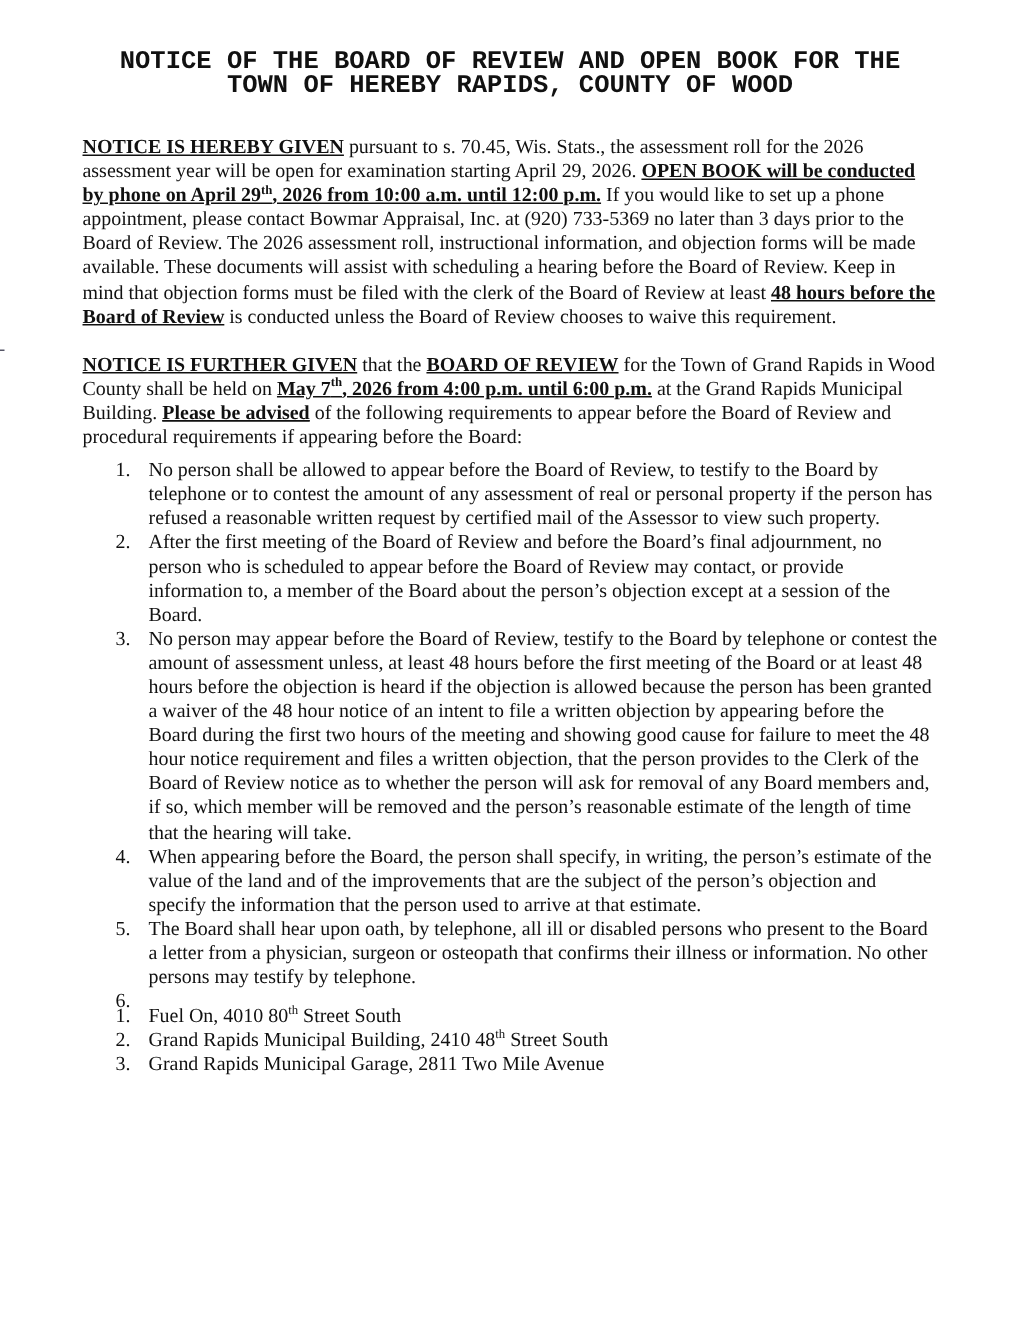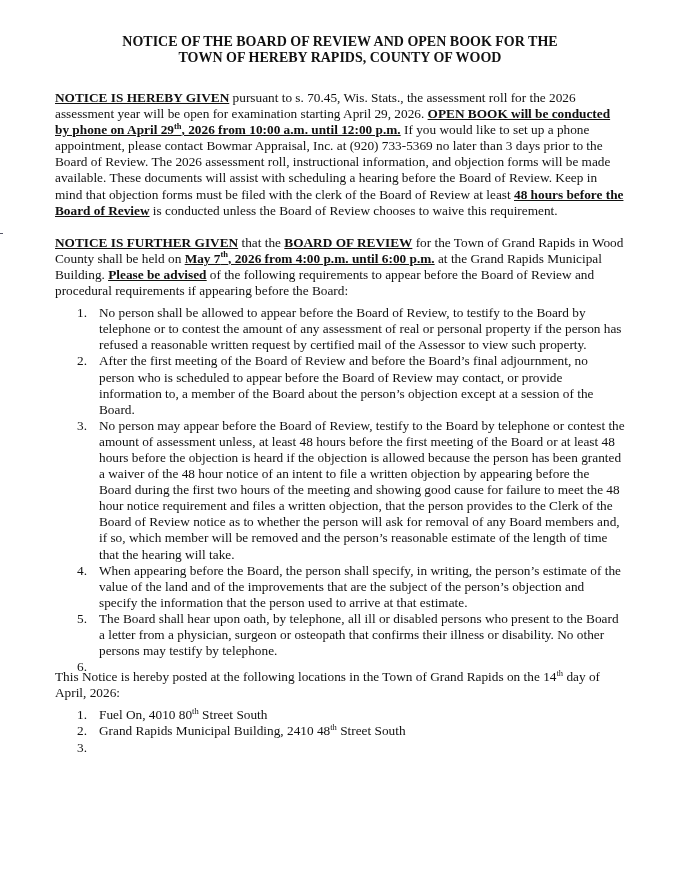--- a/index.html
+++ b/index.html
@@ -1,19 +1,19 @@
 <!DOCTYPE html>
 <html><head>
 <meta charset="utf-8">
 <style>
   html, body { margin: 0; padding: 0; background: #ffffff; }
   body { width: 683px; height: 889px; position: relative; overflow: hidden;
          font-family: "Liberation Serif", "DejaVu Serif", serif; color: #111; font-size: 13.3px; line-height: 16.1px; }
   .page { position: absolute; left: 55px; top: 34px; width: 570px; }
-  .title { text-align: center; font-weight: bold; font-size: 14px; line-height: 16px; margin: 0 0 24px 0; }
+  .title { text-align: center; font-weight: bold; font-size: 17px; line-height: 16px; margin: 0 0 24px 0; font-family: Liberation Mono, monospace; }
   .title div { white-space: nowrap; }
   p { margin: 0; }
   .para1 { margin-bottom: 16px; }
   .para2 { margin-bottom: 6px; }
   ol { margin: 0; padding: 0; list-style: none; }
   ol.req li, ol.loc li { position: relative; padding-left: 44px; }
   ol.req li .num, ol.loc li .num { position: absolute; left: 22px; top: 0; }
   ol.req { margin-bottom: 10px; }
   .posted { margin-bottom: 6px; }
   ol.loc { margin-bottom: 6px; }
@@ -36,25 +36,24 @@
 
   <p class="para1"><b>NOTICE IS HEREBY GIVEN</b><span> pursuant to s. 70.45, Wis. Stats., the assessment roll for the 2026 assessment year will be open for examination starting April 29, 2026.  </span><b><span>OPEN BOOK will be conducted by phone on April 29</span><sup>th</sup><span>, 2026 from 10:00 a.m. until 12:00 p.m.</span></b><span> If you would like to set up a phone appointment, please contact Bowmar Appraisal, Inc. at (920) 733-5369 no later than 3 days prior to the Board of Review. The 2026 assessment roll, instructional information, and objection forms will be made available. These documents will assist with scheduling a hearing before the Board of Review. Keep in mind that objection forms must be filed with the clerk of the Board of Review at least </span><b>48 hours before the Board of Review</b><span> is conducted unless the Board of Review chooses to waive this requirement.</span></p>
 
   <p class="para2"><b>NOTICE IS FURTHER GIVEN</b><span> that the </span><b>BOARD OF REVIEW</b><span> for the Town of Grand Rapids in Wood County shall be held on </span><b><span>May 7</span><sup>th</sup><span>, 2026 from 4:00 p.m. until 6:00 p.m.</span></b><span> at the Grand Rapids Municipal Building.  </span><b><u>Please be advised</u></b><span> of the following requirements to appear before the Board of Review and procedural requirements if appearing before the Board:</span></p>
 
   <ol class="req">
     <li><span class="num">1.</span><span>No person shall be allowed to appear before the Board of Review, to testify to the Board by telephone or to contest the amount of any assessment of real or personal property if the person has refused a reasonable written request by certified mail of the Assessor to view such property.</span></li>
     <li><span class="num">2.</span><span>After the first meeting of the Board of Review and before the Board’s final adjournment, no person who is scheduled to appear before the Board of Review may contact, or provide information to, a member of the Board about the person’s objection except at a session of the Board.</span></li>
     <li><span class="num">3.</span><span>No person may appear before the Board of Review, testify to the Board by telephone or contest the amount of assessment unless, at least 48 hours before the first meeting of the Board or at least 48 hours before the objection is heard if the objection is allowed because the person has been granted a waiver of the 48 hour notice of an intent to file a written objection by appearing before the Board during the first two hours of the meeting and showing good cause for failure to meet the 48 hour notice requirement and files a written objection, that the person provides to the Clerk of the Board of Review notice as to whether the person will ask for removal of any Board members and, if so, which member will be removed and the person’s reasonable estimate of the length of time that the hearing will take.</span></li>
     <li><span class="num">4.</span><span>When appearing before the Board, the person shall specify, in writing, the person’s estimate of the value of the land and of the improvements that are the subject of the person’s objection and specify the information that the person used to arrive at that estimate.</span></li>
-    <li><span class="num">5.</span><span>The Board shall hear upon oath, by telephone, all ill or disabled persons who present to the Board a letter from a physician, surgeon or osteopath that confirms their illness or disability. No other persons may testify by telephone.</span></li>
+    <li><span class="num">5.</span><span>The Board shall hear upon oath, by telephone, all ill or disabled persons who present to the Board a letter from a physician, surgeon or osteopath that confirms their illness or information. No other persons may testify by telephone.</span></li>
     <li><span class="num">6.</span></li>
   </ol>
 
-  <p class="posted"><span>This Notice is hereby posted at the following locations in the Town of Grand Rapids on the 14</span><sup>th</sup><span> day of April, 2026:</span></p>
 
   <ol class="loc">
     <li><span class="num">1.</span><span>Fuel On, 4010 80</span><sup>th</sup><span> Street South</span></li>
     <li><span class="num">2.</span><span>Grand Rapids Municipal Building, 2410 48</span><sup>th</sup><span> Street South</span></li>
-    <li><span class="num">3.</span></li>
+    <li><span class="num">3.</span><span>Grand Rapids Municipal Garage, 2811 Two Mile Avenue</span></li>
   </ol>
 
 </div>
 
 </body></html>

